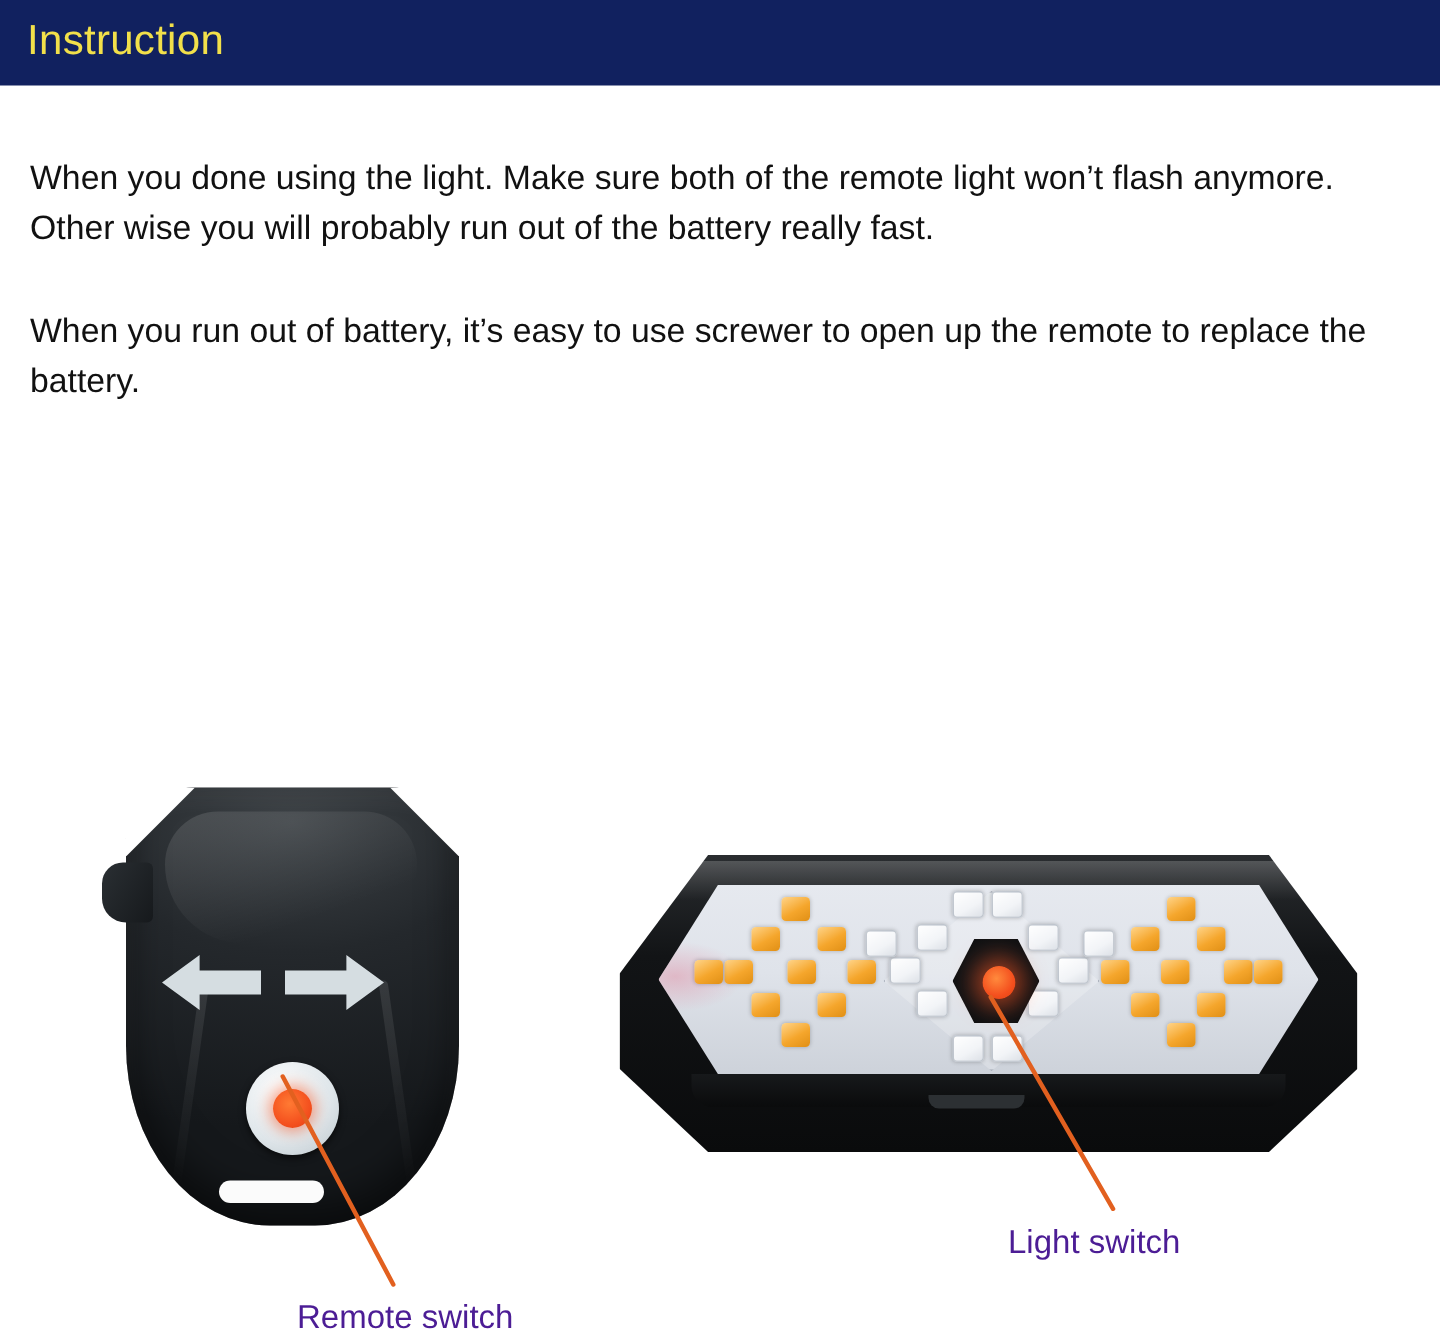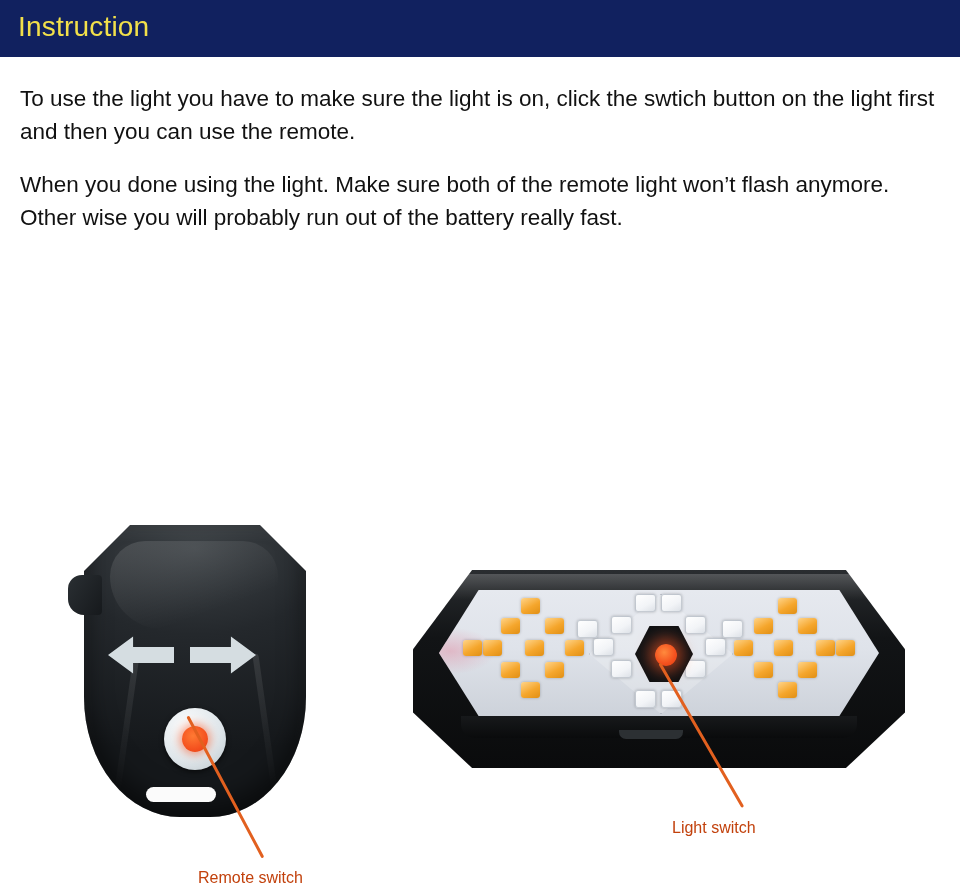--- a/index.html
+++ b/index.html
@@ -284,40 +284,40 @@
   
   .leader {
     position: absolute;
     background: #e2601f;
     transform-origin: 0 50%;
     height: 2.5px;
     border-radius: 2px;
   }
   .callout {
     position: absolute;
-    font-size: 16px;
+    font-size: 22px;
     line-height: 26px;
-    color: #c2410c;
+    color: #4c1d95;
     white-space: nowrap;
   }
   .callout-remote { left: 198px; top: 865px; text-align: center; }
   .callout-light  { left: 672px; top: 815px; }
 </style>
 </head>
 <body>
 
 <div class="banner">
   <div class="banner-title">Instruction</div>
 </div>
 
 <div class="text-block">
-  <p class="para">To use the light you have to make sure the light is on, click the swtich button on the light first and then you can use the remote.</p>
   <div class="spacer-a"></div>
   <p class="para">When you done using the light. Make sure both of the remote light won’t flash anymore. Other wise you will probably run out of the battery really fast.</p>
   <div class="spacer-b"></div>
+  <p class="para">When you run out of battery, it’s easy to use screwer to open up the remote to replace the battery.</p>
 </div>
 
 <div class="photos">
 
   <div class="remote">
     <div class="remote-body"></div>
     <div class="remote-top-cut-l"></div>
     <div class="remote-top-cut-r"></div>
     <div class="remote-nub"></div>
     <div class="remote-gloss"></div>

